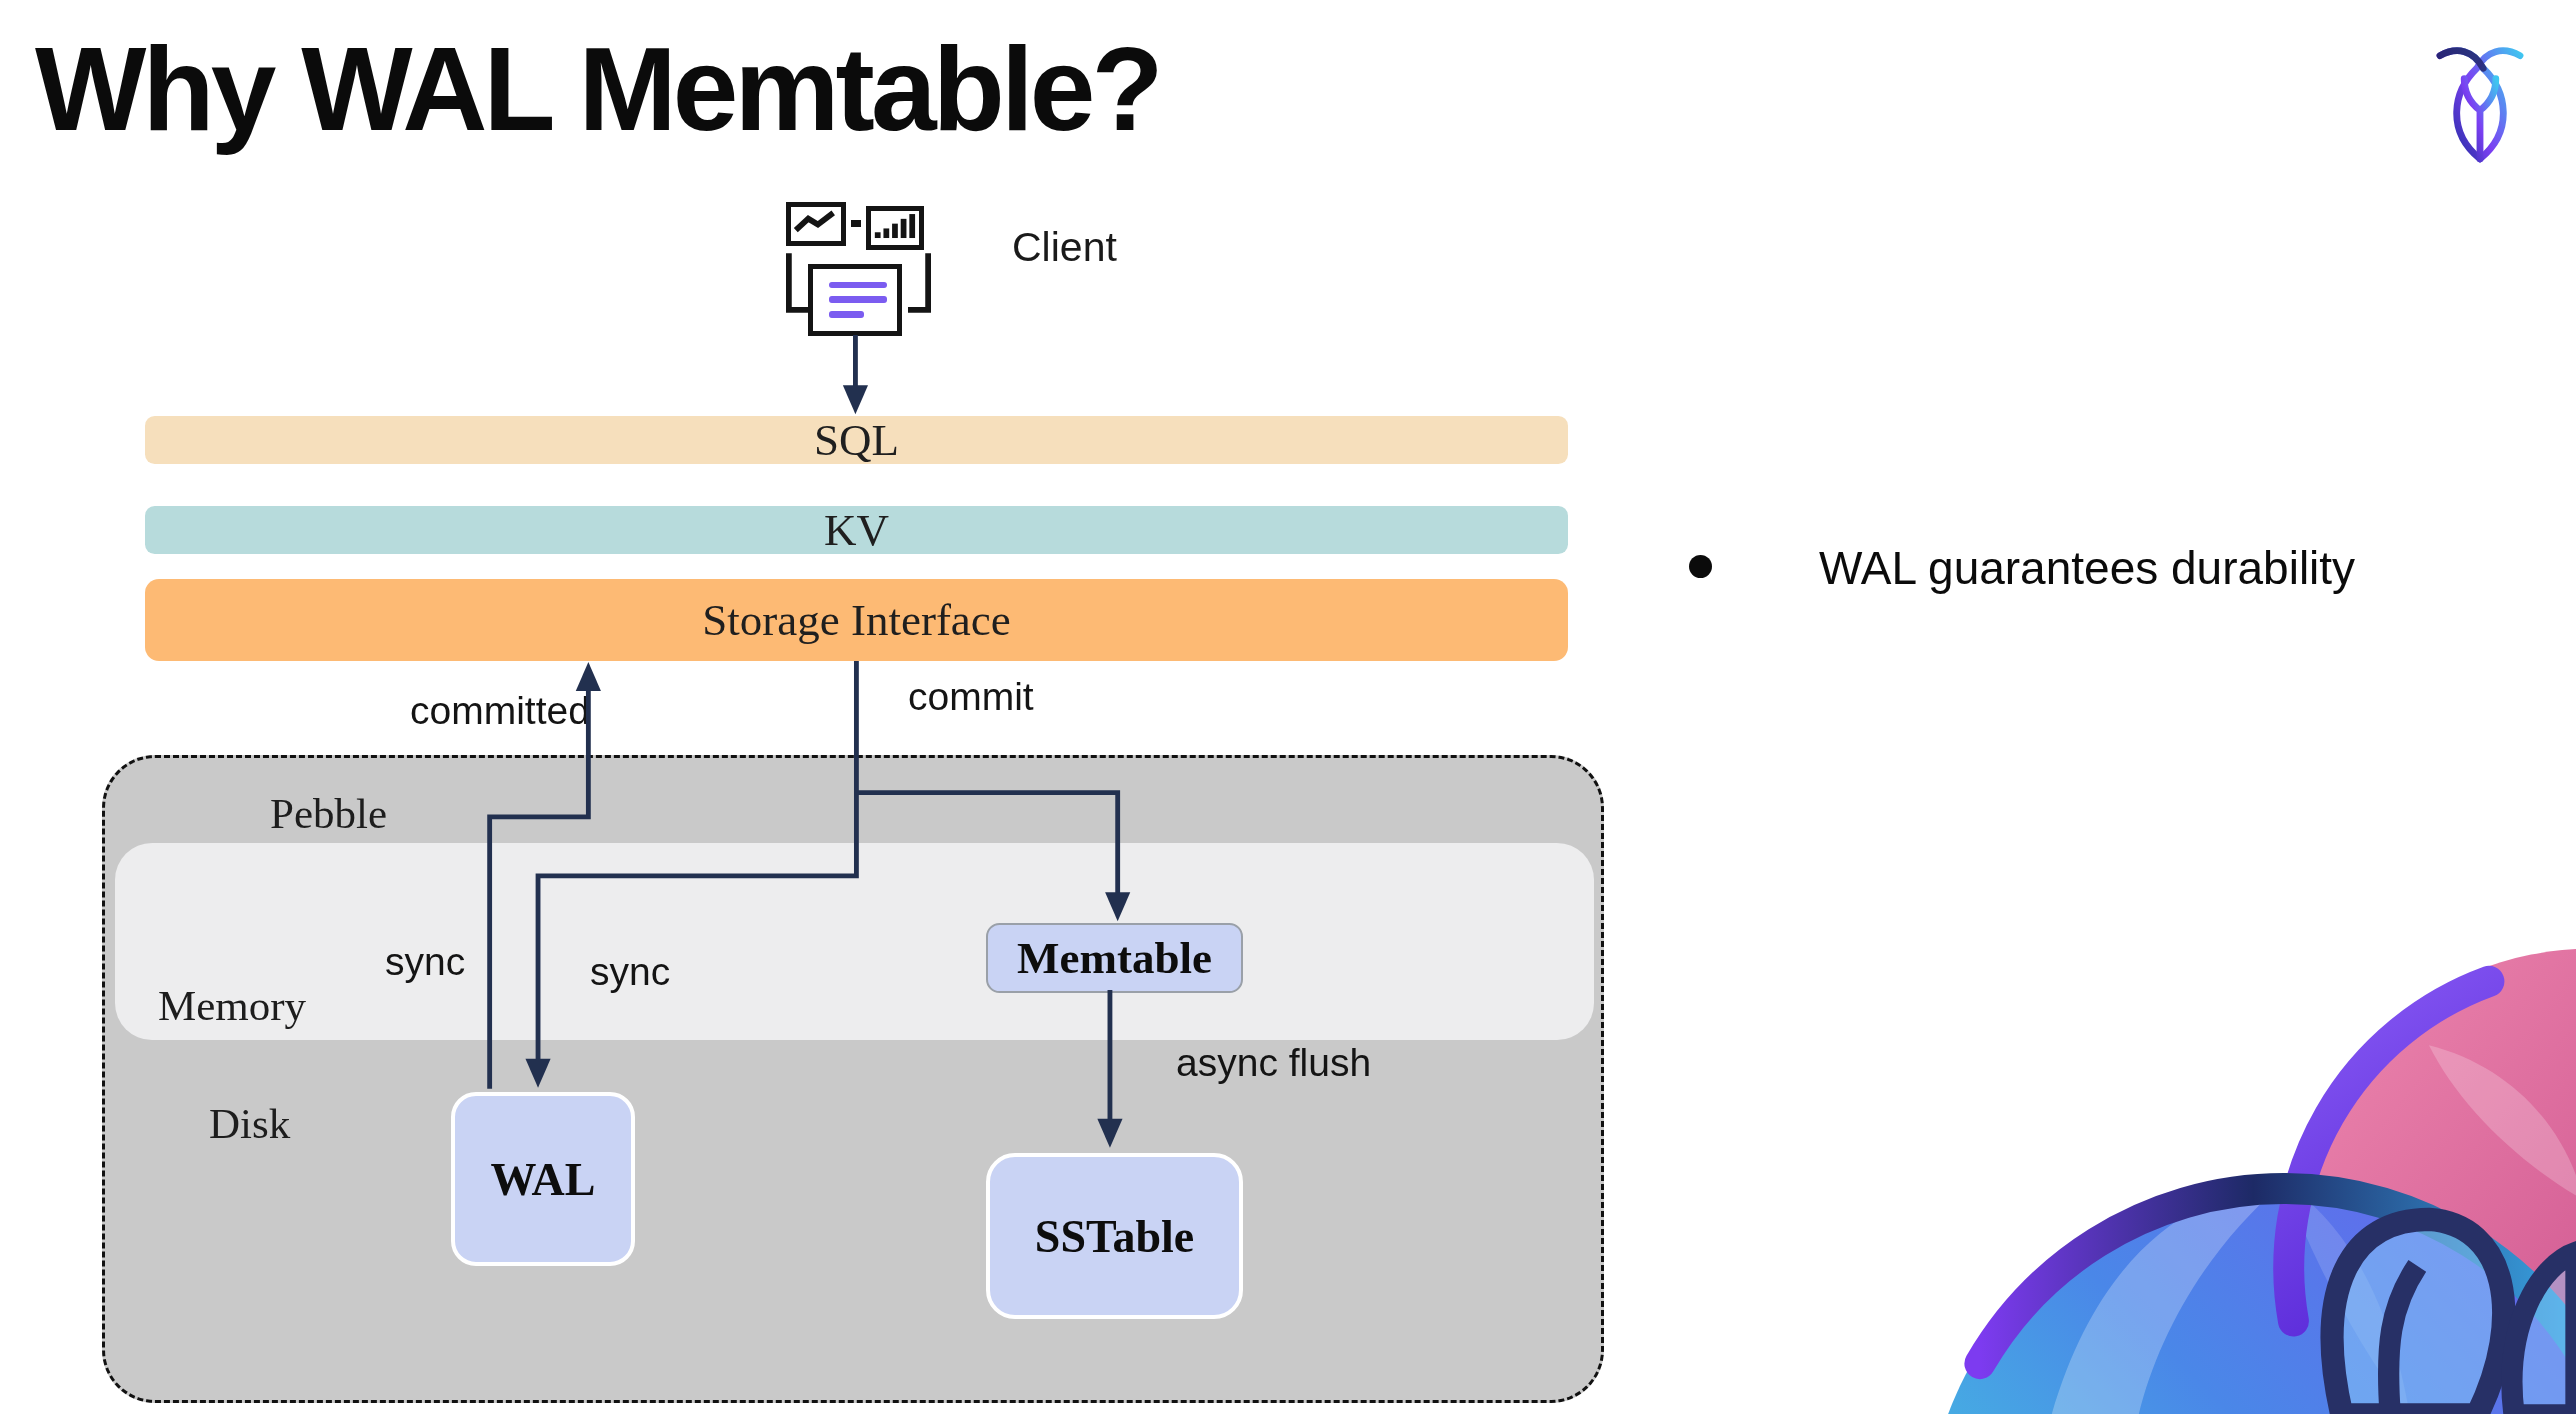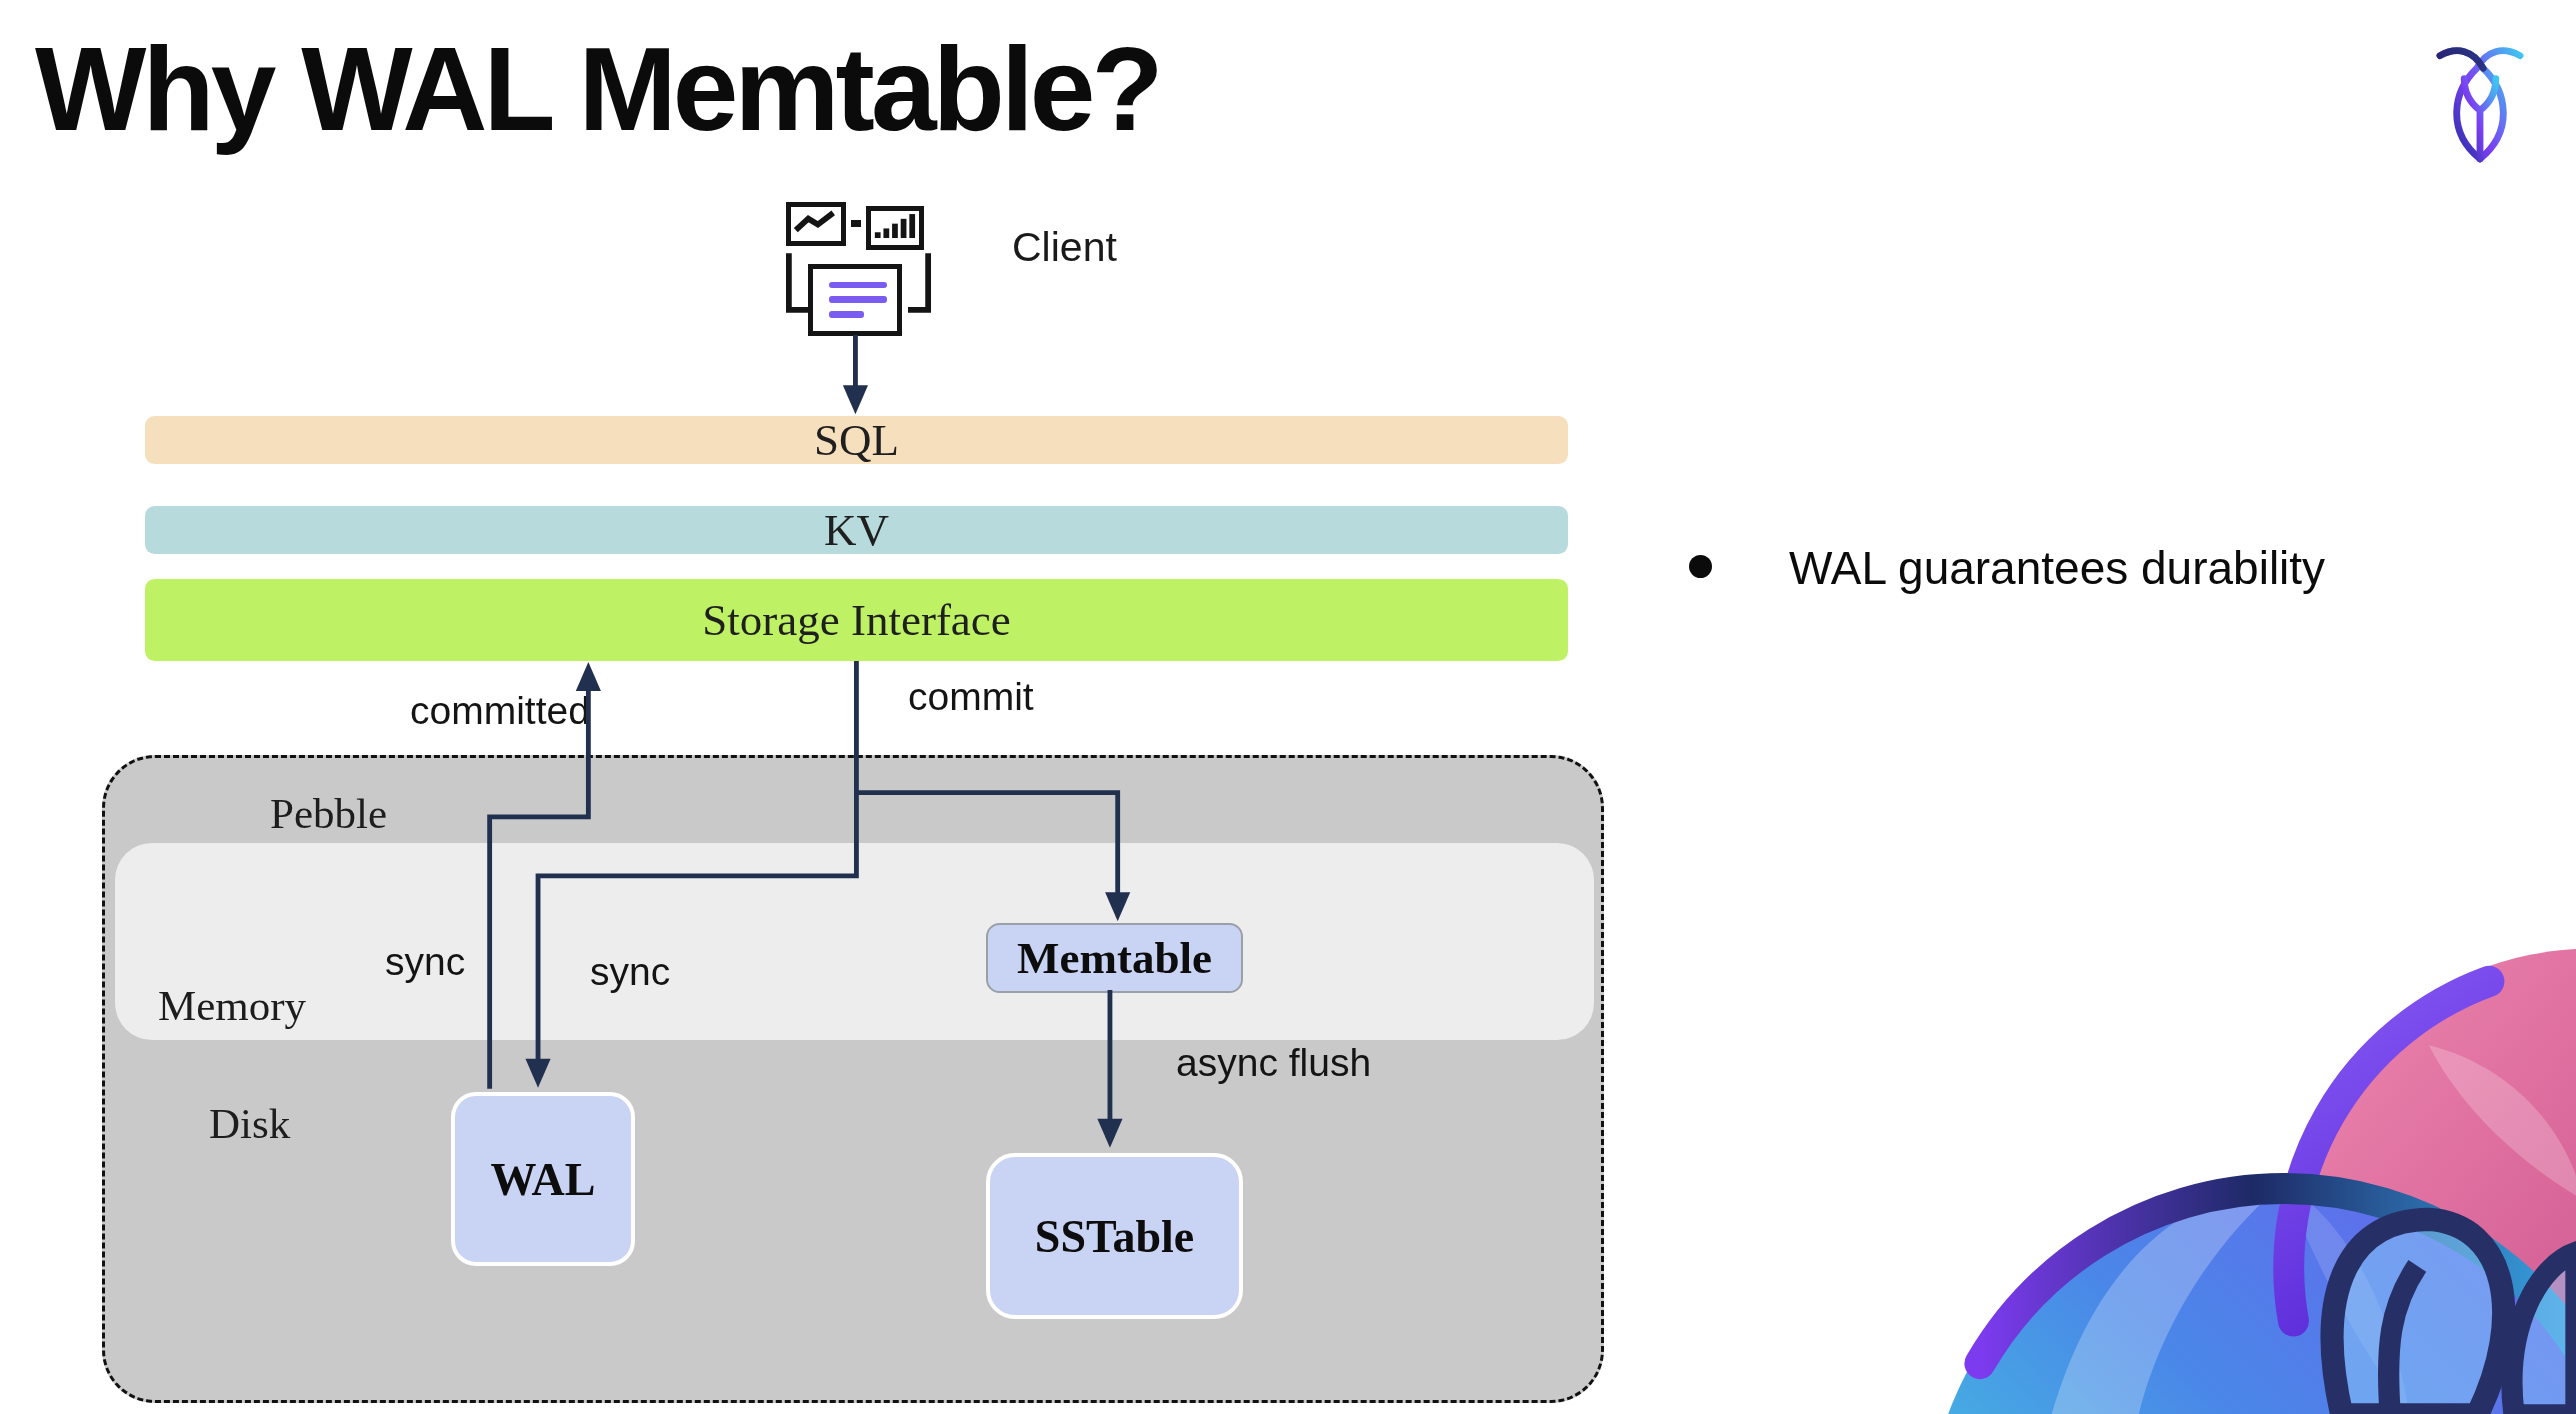--- a/index.html
+++ b/index.html
@@ -23,21 +23,21 @@
   .client-label { font-size:41px; color:#1a1a1a; }
 
   
   .bar {
     left:145px; width:1423px; border-radius:9.7px;
     display:flex; align-items:center; justify-content:center;
     font-family:"Liberation Serif", serif; font-size:45px; color:#1f1f1f;
   }
   .bar-sql { top:416px; height:48px; background:#f6dfbc; }
   .bar-kv { top:506px; height:48px; background:#b7dbdc; }
-  .bar-storage { top:579px; height:82px; background:#bef264; }
+  .bar-storage { top:579px; height:82px; background:#fdba74;border-radius:14px; }
 
   
   .pebble {
     left:102px; top:755px; width:1502px; height:648px;
     background:#c9c9c9; border:3.9px dashed #111; border-radius:53px;
   }
   .memory-strip {
     left:9.7px; top:85px; width:1479px; height:197px;
     background:#ededee; border-radius:37px;
   }
@@ -47,21 +47,21 @@
   .node-box {
     background:#c9d3f4; display:flex; align-items:center; justify-content:center;
     font-family:"Liberation Serif", serif; font-weight:700; color:#0d0d0d;
   }
   .wal-box { left:346px; top:334px; width:184px; height:174px; border:4.8px solid #ffffff; border-radius:25px; font-size:46px; }
   .memtable-box { left:881px; top:165px; width:257px; height:70px; border:2.9px solid #9aa0a8; border-radius:13.5px; font-size:45px; }
   .sstable-box { left:881px; top:395px; width:257px; height:166px; border:4.8px solid #ffffff; border-radius:29px; font-size:46px;text-align:right; }
 
   
   .bullets { left:1689px; top:538px; width:871px; list-style:none; }
-  .bullets li { display:flex; margin-bottom:41px; }
+  .bullets li { display:flex; margin-bottom:41px;gap:30px; }
   .bullet-dot { width:23px; height:23px; border-radius:50%; background:#0b0b0b; margin-top:17.4px; flex:0 0 23px; }
   .bullet-text { margin-left:77px; width:724px; font-size:46px; line-height:60px; color:#0b0b0b; }
 
   svg { display:block; }
   .overlay { left:0; top:0; pointer-events:none; }
 </style>
 </head>
 <body>
 
 <h1 class="abs title">Why WAL Memtable?</h1>

